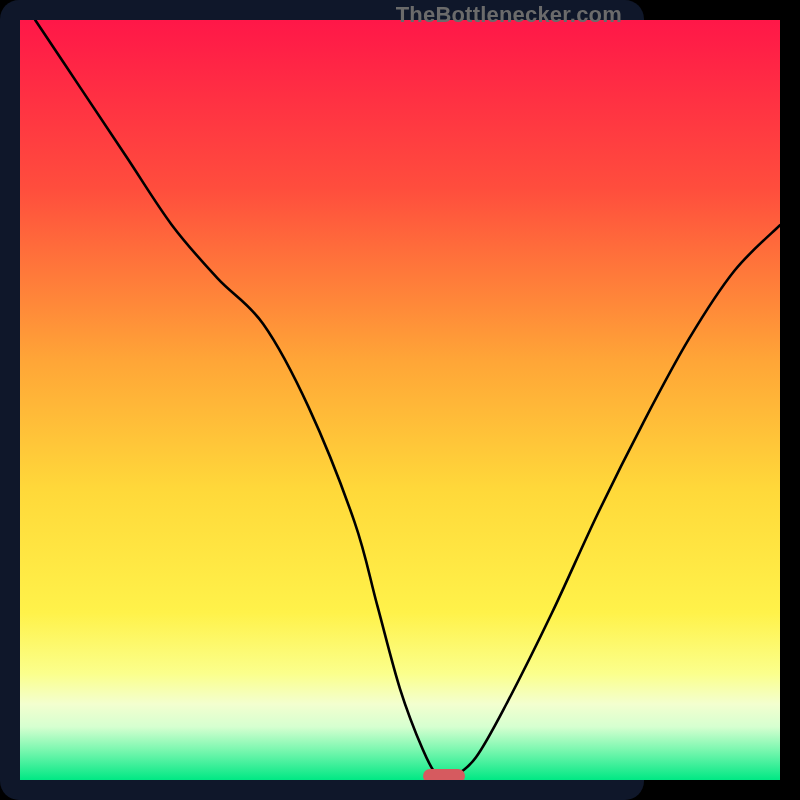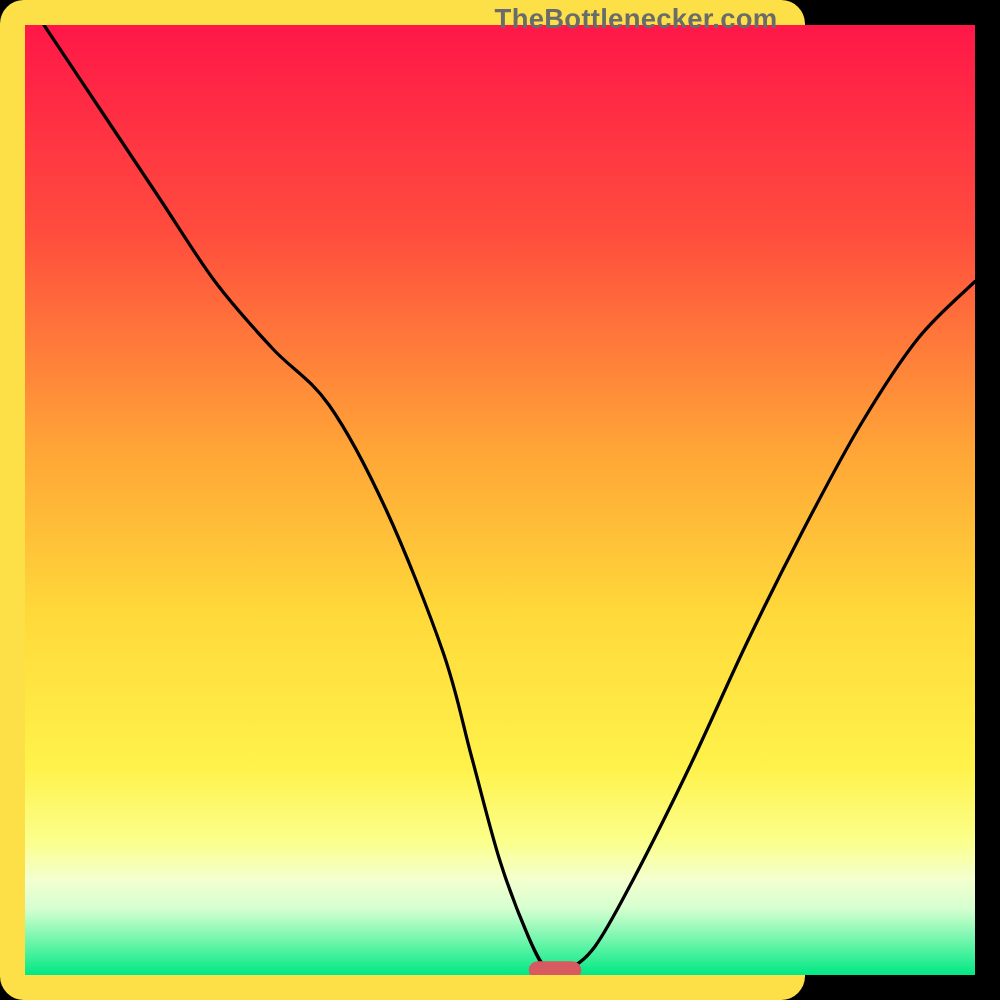--- a/index.html
+++ b/index.html
@@ -9,21 +9,21 @@
     height: 800px;
     background: #000;
     overflow: hidden;
   }
   .frame {
     position: absolute;
     left: 0;
     top: 0;
     width: 644px;
     height: 800px;
-    background: #fde047;
+    background: #0f172a;
     border-radius: 19px;
   }
   .plot {
     position: absolute;
     left: 20px;
     top: 20px;
     width: 760px;
     height: 760px;
     overflow: hidden;
   }

